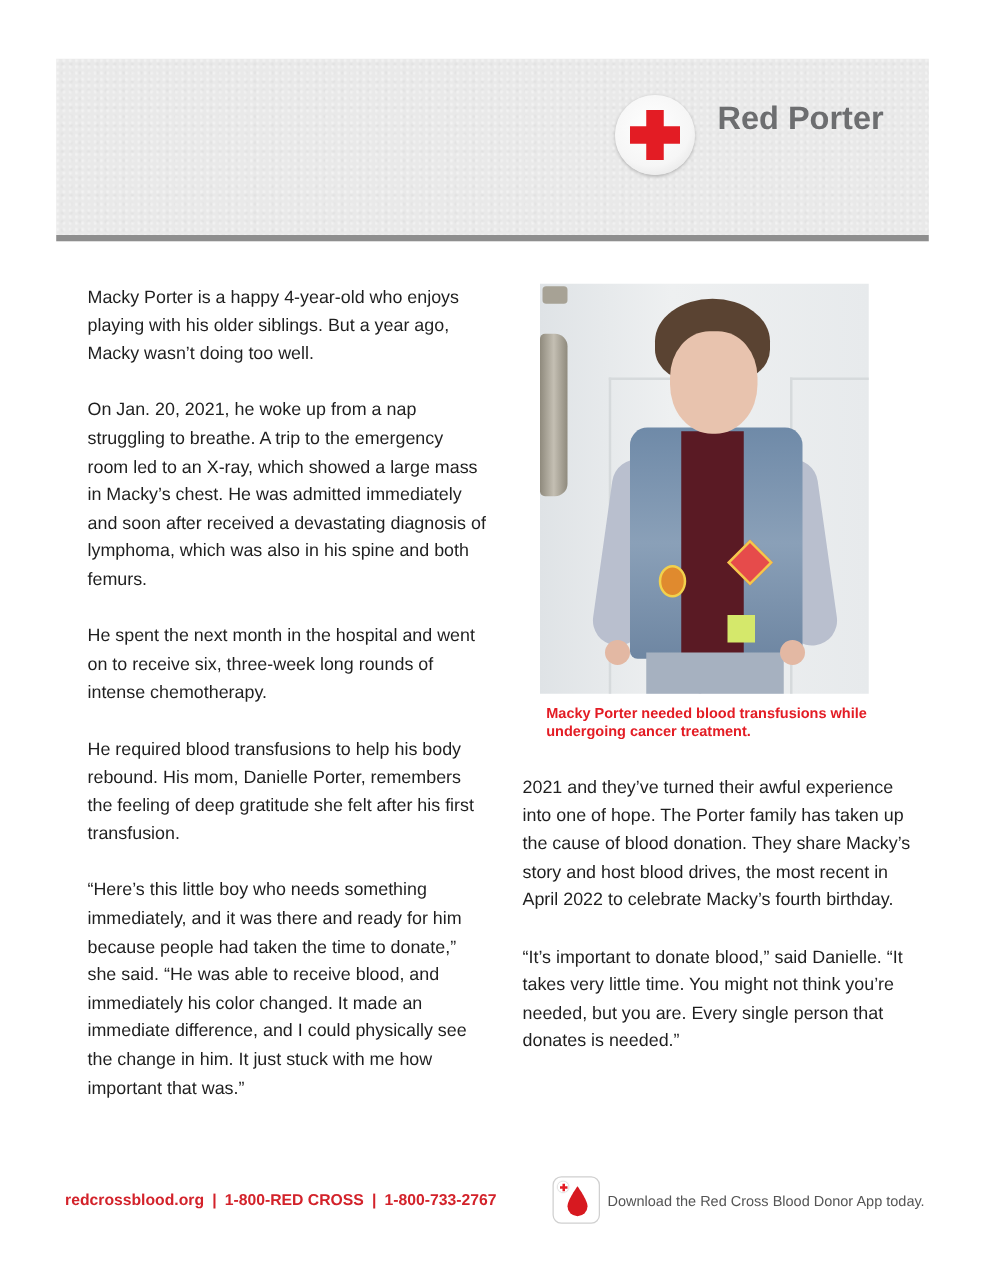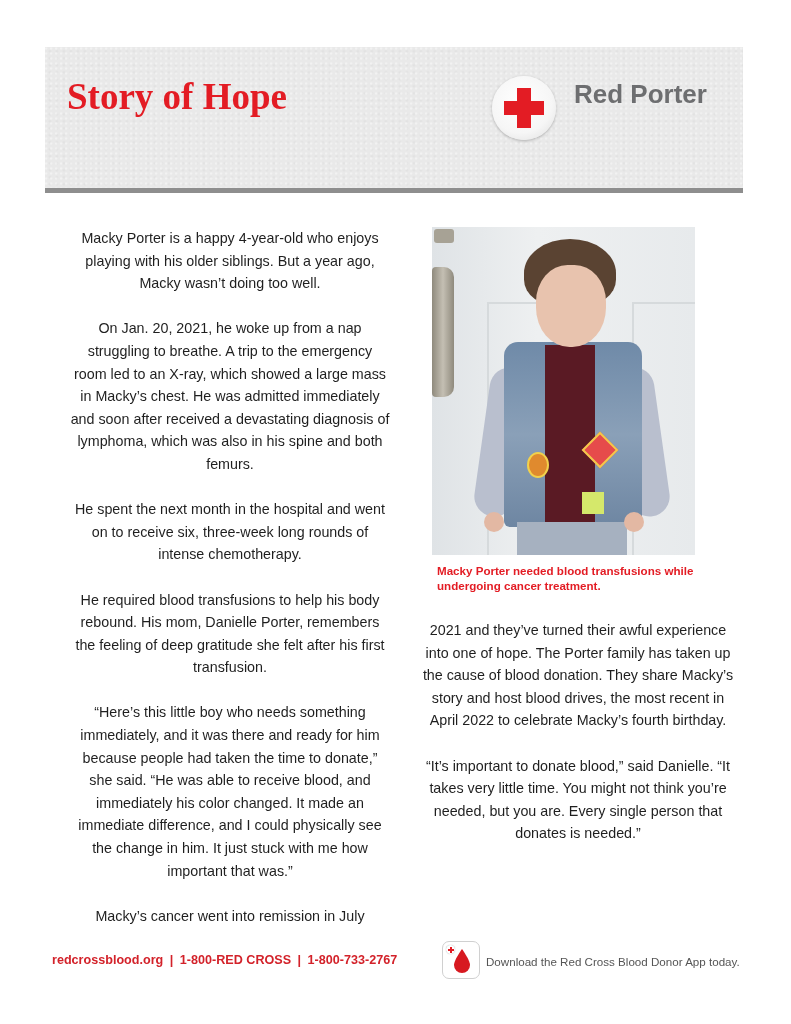--- a/index.html
+++ b/index.html
@@ -30,21 +30,21 @@
     background: radial-gradient(circle at 45% 40%, #ffffff 0%, #f6f6f6 60%, #dcdcdc 100%);
     box-shadow: 0 1px 3px rgba(0,0,0,0.25);
   }
   .logo-badge .bar-v { position: absolute; left: 25px; top: 12px; width: 14px; height: 40px; background: #e31c24; }
   .logo-badge .bar-h { position: absolute; left: 12px; top: 25px; width: 40px; height: 14px; background: #e31c24; }
   .logo-text {
     position: absolute; left: 529px; top: 34px; font-weight: bold; font-size: 26px; line-height: 27px;
     color: #6d6e70; white-space: nowrap;
   }
 
-  .col { position: absolute; font-size: 14.3px; line-height: 22.6px; color: #1f1f1f; text-align: center; }
+  .col { position: absolute; font-size: 14.3px; line-height: 22.6px; color: #1f1f1f; }
   .col p { margin: 0 0 22.6px 0; }
   .col-left { left: 70px; top: 227px; width: 320px; }
   .col-right { left: 418px; top: 619px; width: 320px; }
 
   .photo {
     position: absolute; left: 432px; top: 227px; width: 263px; height: 328px; overflow: hidden;
     background: linear-gradient(90deg, #dfe3e6 0%, #eef0f1 40%, #e7eaec 100%);
   }
   .photo .door-panel-l { position: absolute; left: 55px; top: 75px; width: 70px; height: 260px; border: 2px solid #d6dadc; border-bottom: none; }
   .photo .door-panel-r { position: absolute; left: 200px; top: 75px; width: 70px; height: 260px; border: 2px solid #d6dadc; border-bottom: none; }
@@ -83,37 +83,35 @@
   .app-icon .plus-circle::after { content: ""; position: absolute; left: 1.5px; top: 3.5px; width: 6px; height: 2px; background: #e31c24; }
   .app-icon svg { position: absolute; left: 9px; top: 6px; }
   .app-text {
     position: absolute; left: 486px; top: 955px; font-size: 11.6px; color: #555555; white-space: nowrap;
   }
 </style>
 </head>
 <body>
 
 <div class="header">
-  <div class="title">Story of Hope</div>
   <div class="logo-badge">
     <div class="bar-v"></div>
     <div class="bar-h"></div>
   </div>
   <div class="logo-text">
     <div>Red Porter</div>
   </div>
 </div>
 
 <div class="col col-left">
   <p>Macky Porter is a happy 4-year-old who enjoys playing with his older siblings. But a year ago, Macky wasn’t doing too well.</p>
   <p>On Jan. 20, 2021, he woke up from a nap struggling to breathe. A trip to the emergency room led to an X-ray, which showed a large mass in Macky’s chest. He was admitted immediately and soon after received a devastating diagnosis of lymphoma, which was also in his spine and both femurs.</p>
   <p>He spent the next month in the hospital and went on to receive six, three-week long rounds of intense chemotherapy.</p>
   <p>He required blood transfusions to help his body rebound. His mom, Danielle Porter, remembers the feeling of deep gratitude she felt after his first transfusion.</p>
   <p>“Here’s this little boy who needs something immediately, and it was there and ready for him because people had taken the time to donate,” she said. “He was able to receive blood, and immediately his color changed. It made an immediate difference, and I could physically see the change in him. It just stuck with me how important that was.”</p>
-  <p>Macky’s cancer went into remission in July</p>
 </div>
 
 <div class="photo" title="Photo of Macky Porter smiling in a patched denim vest in front of a white door">
   <div class="door-panel-l"></div>
   <div class="door-panel-r"></div>
   <div class="handle"></div>
   <div class="lock"></div>
   <div class="sleeve-l"></div>
   <div class="sleeve-r"></div>
   <div class="vest"></div>

